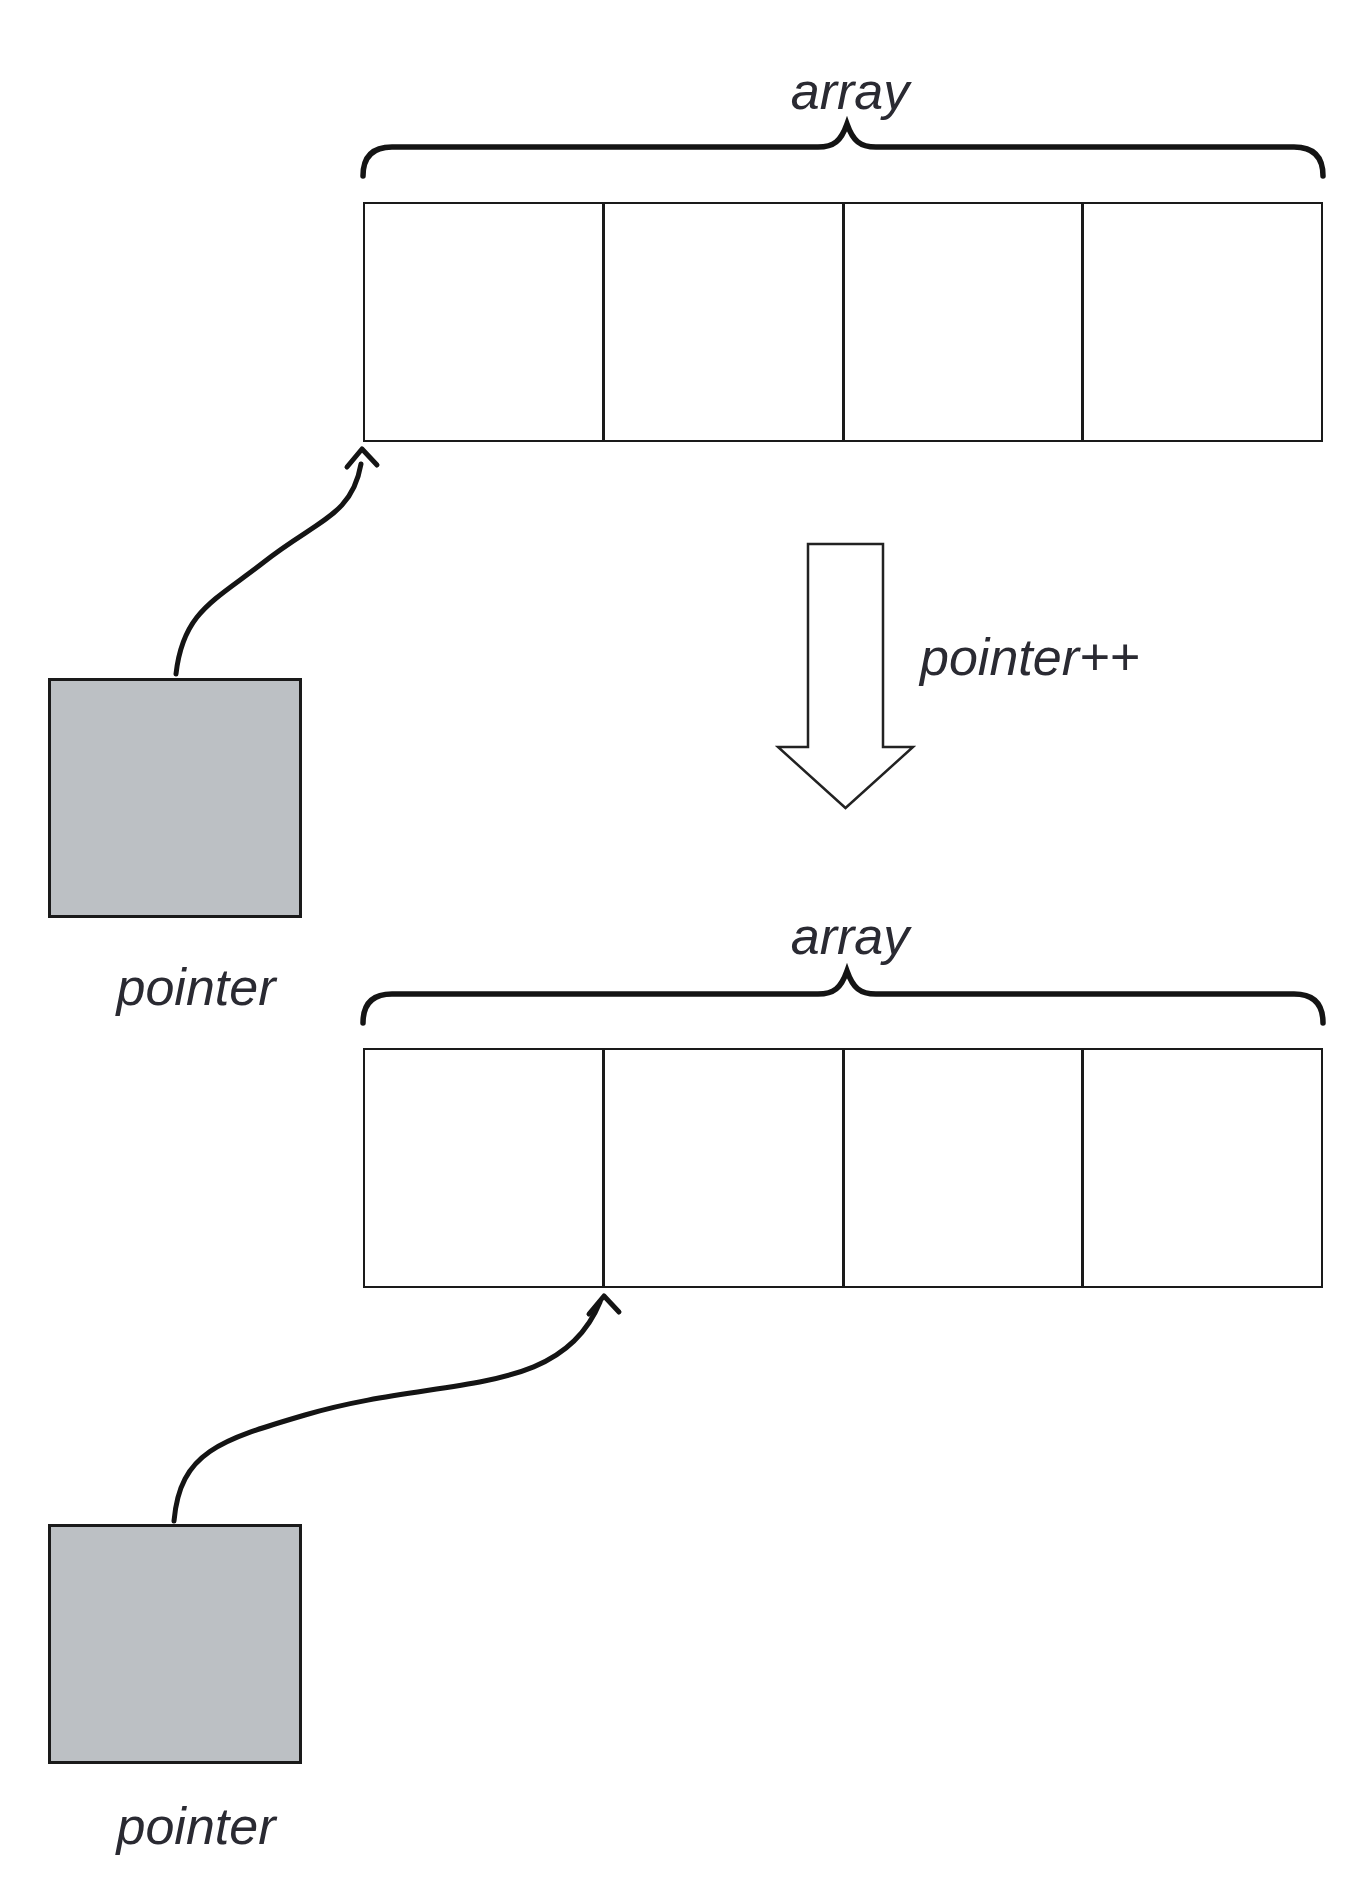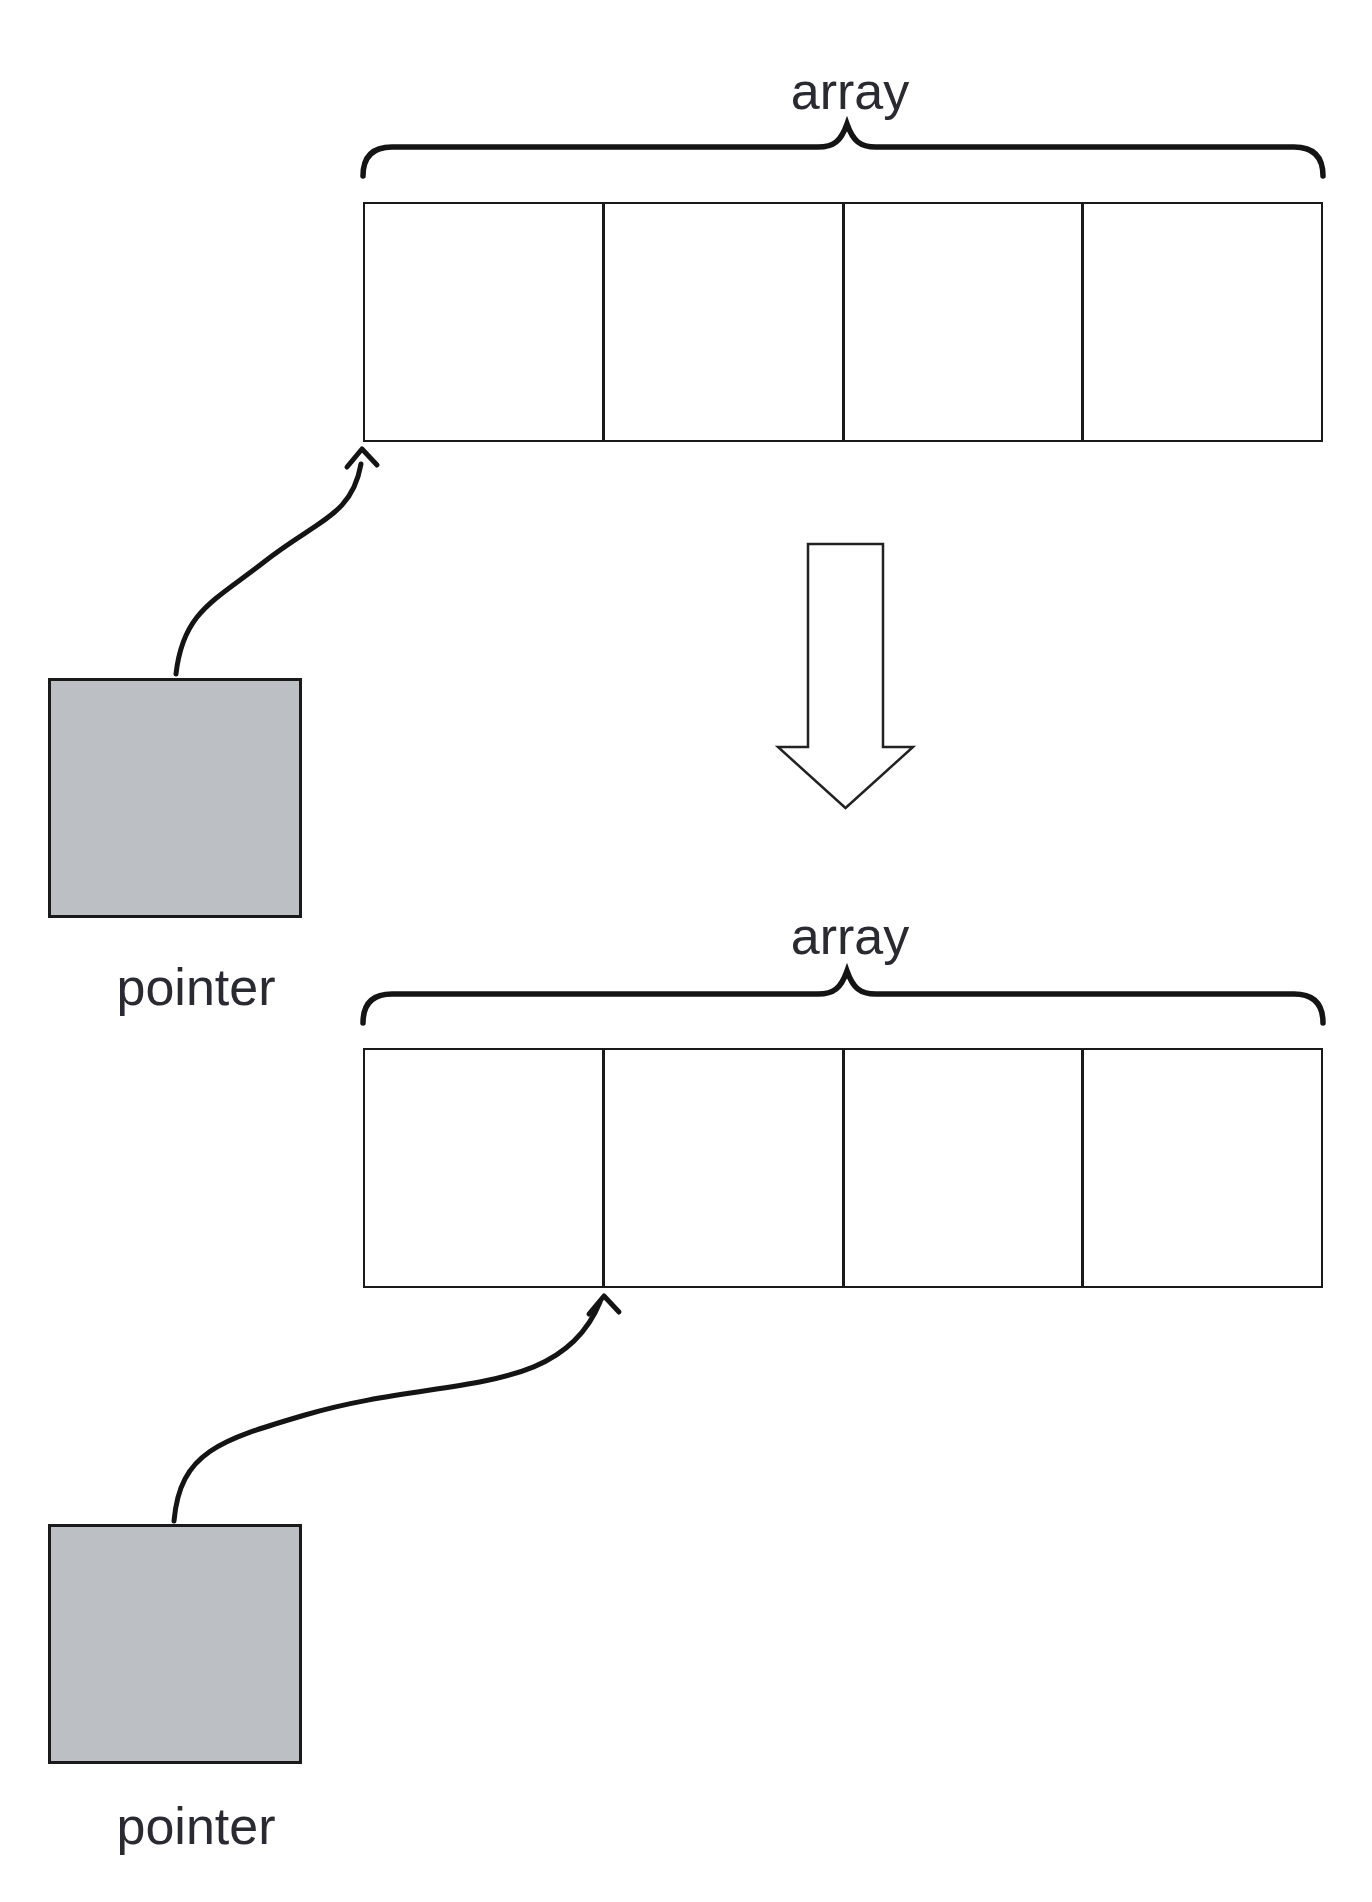--- a/index.html
+++ b/index.html
@@ -10,20 +10,21 @@
     font-family:"Liberation Sans", sans-serif;
     overflow:hidden;
   }
   .strokes{position:absolute;left:0;top:0;width:1372px;height:1902px;}
   .label{
     position:absolute;
     color:#2a2a32;
     font-size:52px;
     line-height:1;
     white-space:nowrap;
+    font-style:italic;
   }
   .centered{width:300px;text-align:center;}
   .array-box{
     position:absolute;
     left:363px;width:960px;height:240px;
     border:2px solid #1a1a1a;
     background:#ffffff;
     display:flex;
     box-sizing:border-box;
   }
@@ -78,20 +79,21 @@
     <div class="array-cell"></div>
     <div class="array-cell"></div>
     <div class="array-cell"></div>
     <div class="array-cell"></div>
   </div>
 
   <div class="pointer-box top"></div>
 
   <div class="label centered" id="label-pointer-top">pointer</div>
 
+  <div class="label" id="label-increment">pointer++</div>
 
   <div class="label centered" id="label-array-bottom">array</div>
 
   <div class="array-box bottom">
     <div class="array-cell"></div>
     <div class="array-cell"></div>
     <div class="array-cell"></div>
     <div class="array-cell"></div>
   </div>
 

